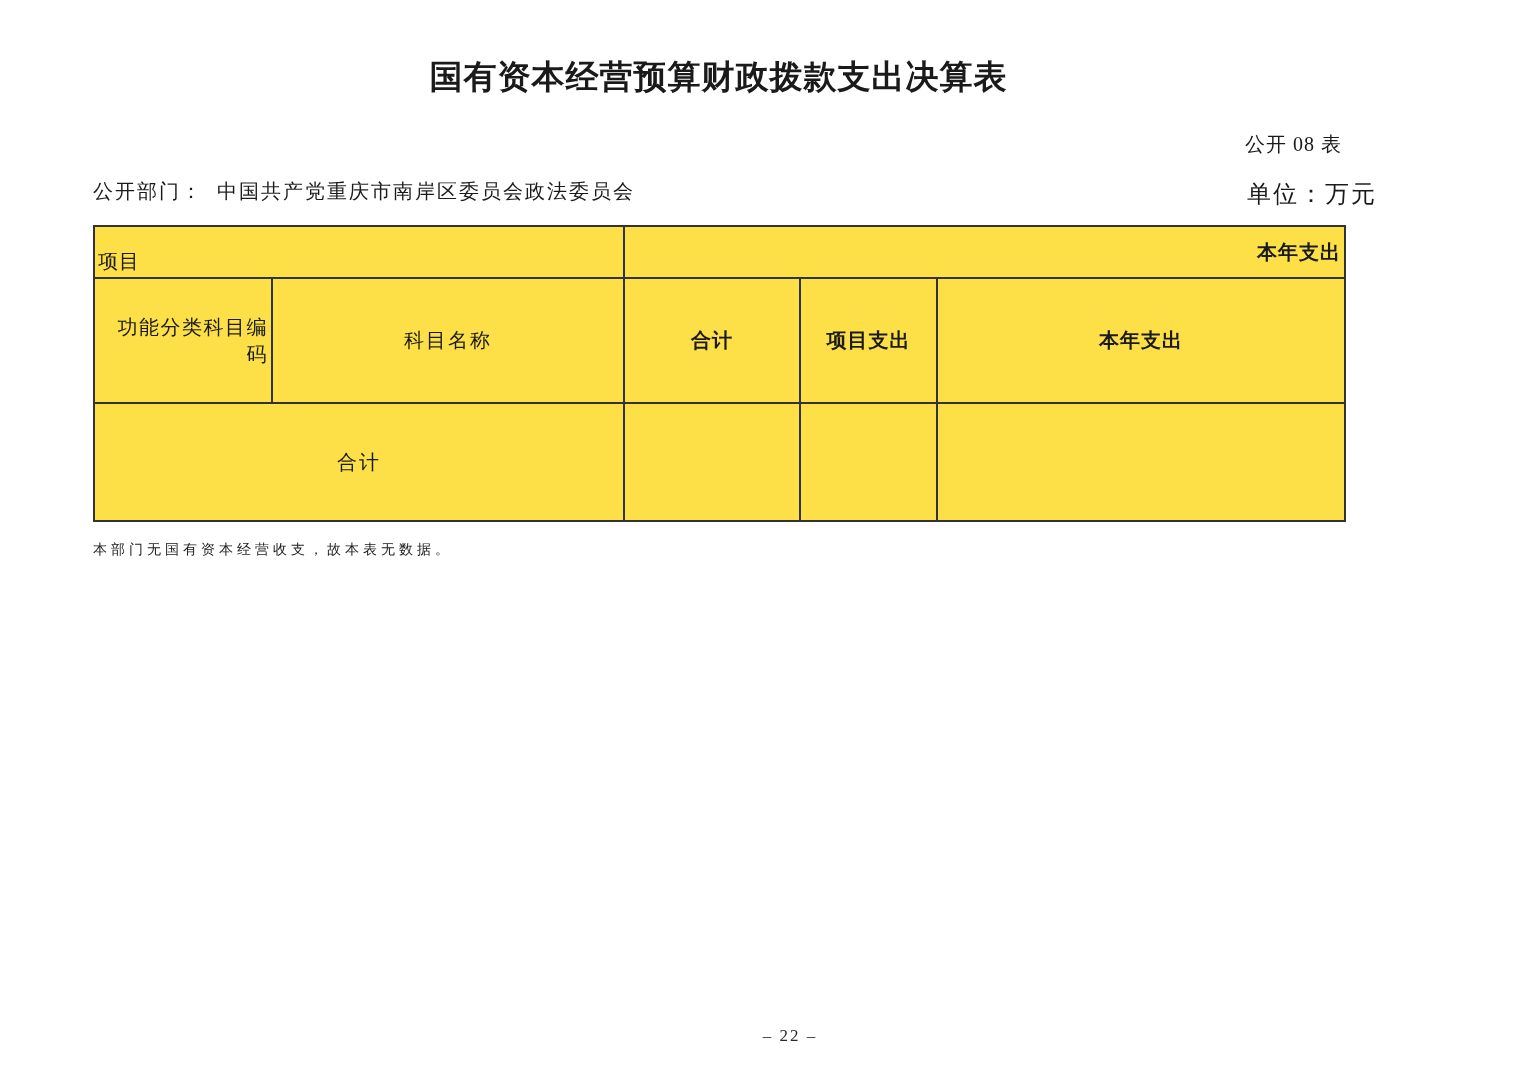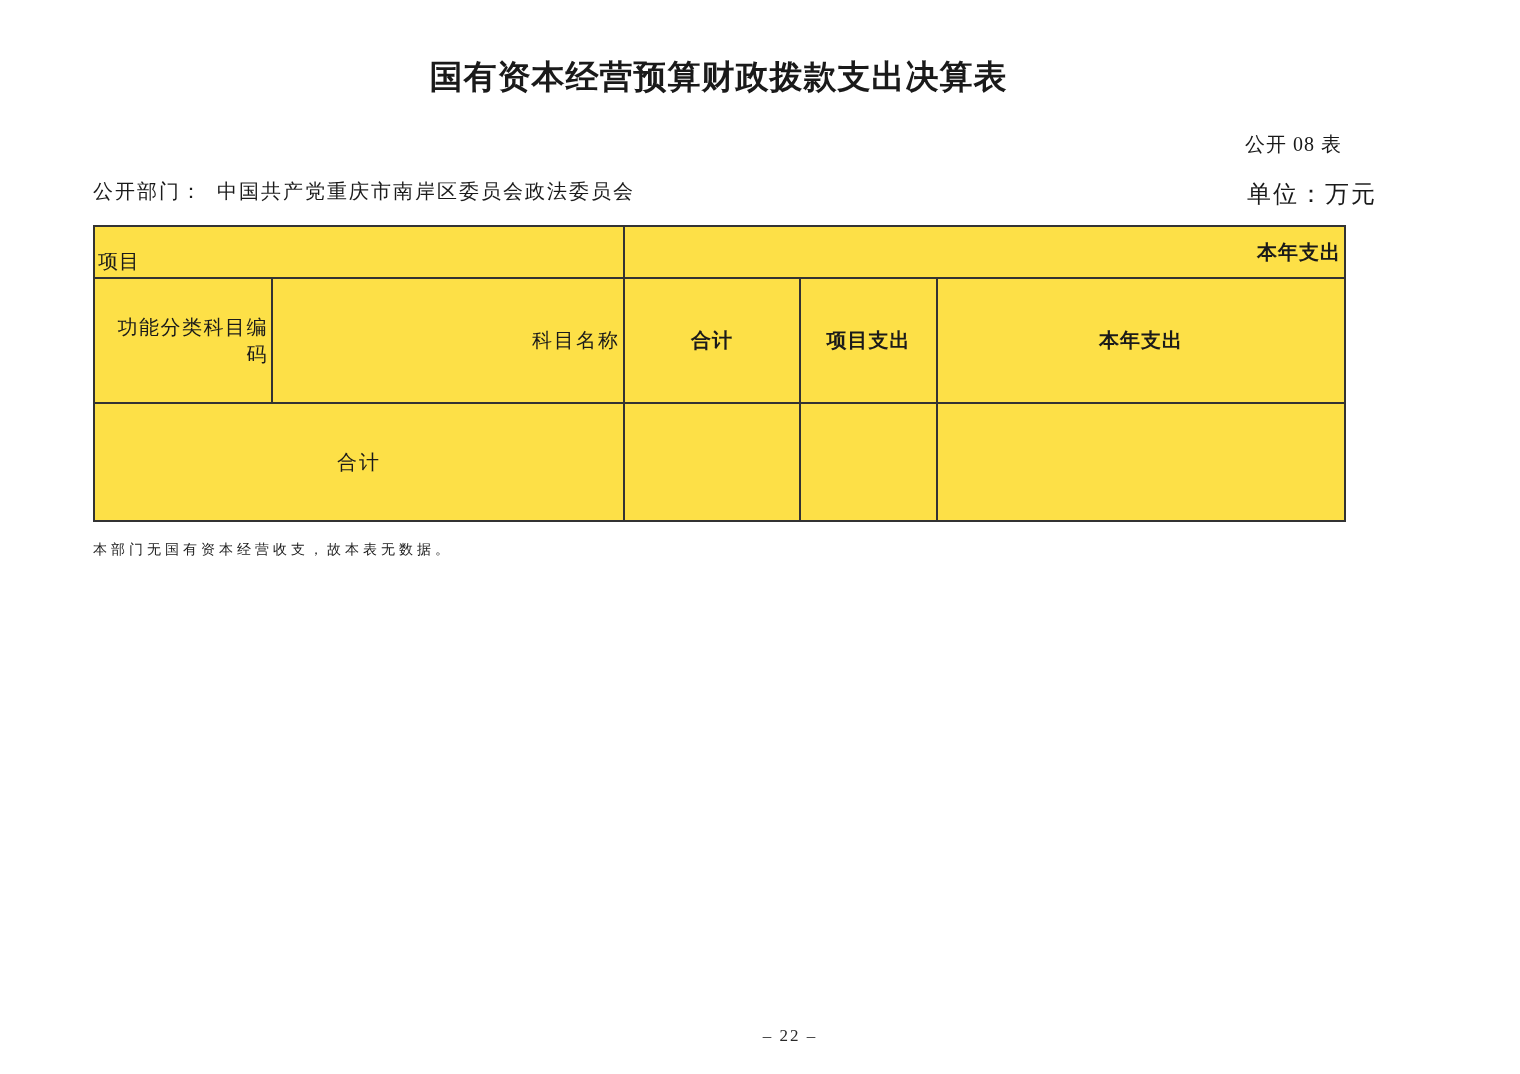--- a/index.html
+++ b/index.html
@@ -86,21 +86,21 @@
     font-weight: bold;
     letter-spacing: 1px;
   }
   .cell-func-code {
     text-align: right;
     vertical-align: middle;
     letter-spacing: 1.5px;
     padding-left: 2px;
   }
   .cell-subj-name {
-    text-align: right;
+    text-align: center;
     vertical-align: middle;
     letter-spacing: 2px;
     padding-left: 38px;
   }
   .cell-head-center {
     text-align: center;
     vertical-align: middle;
     font-weight: bold;
     letter-spacing: 1px;
   }

